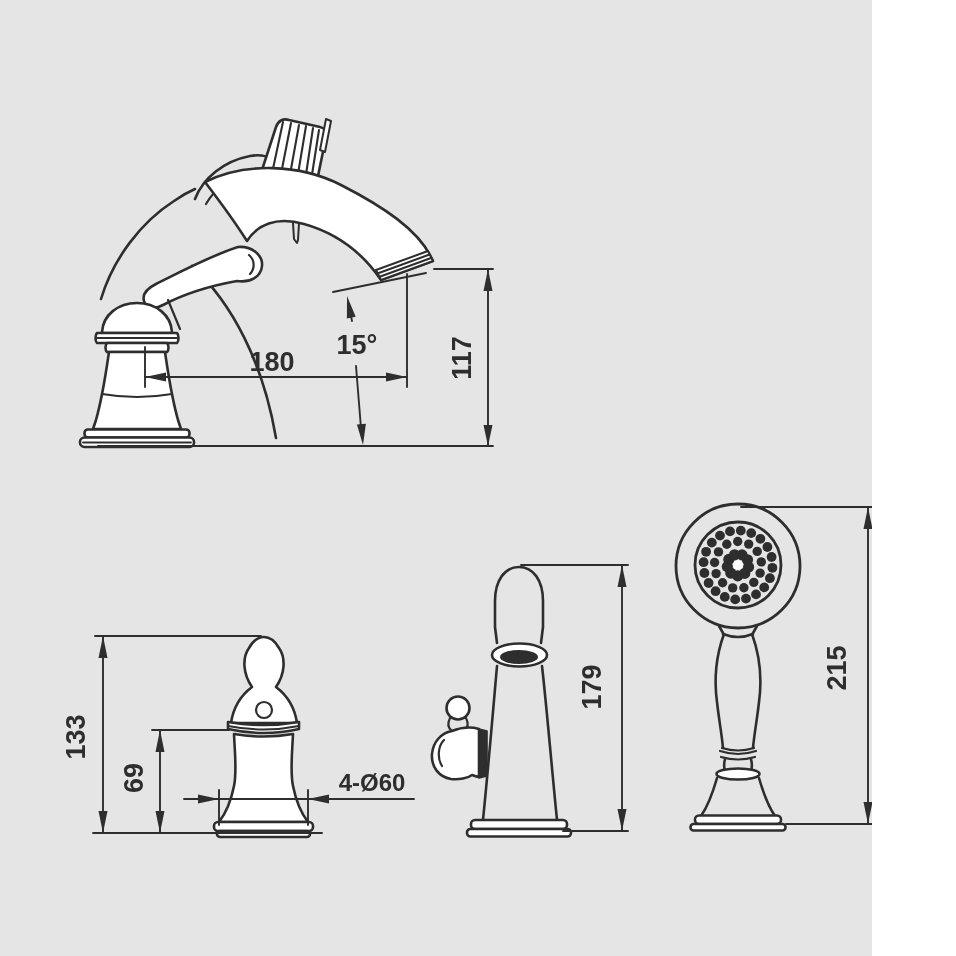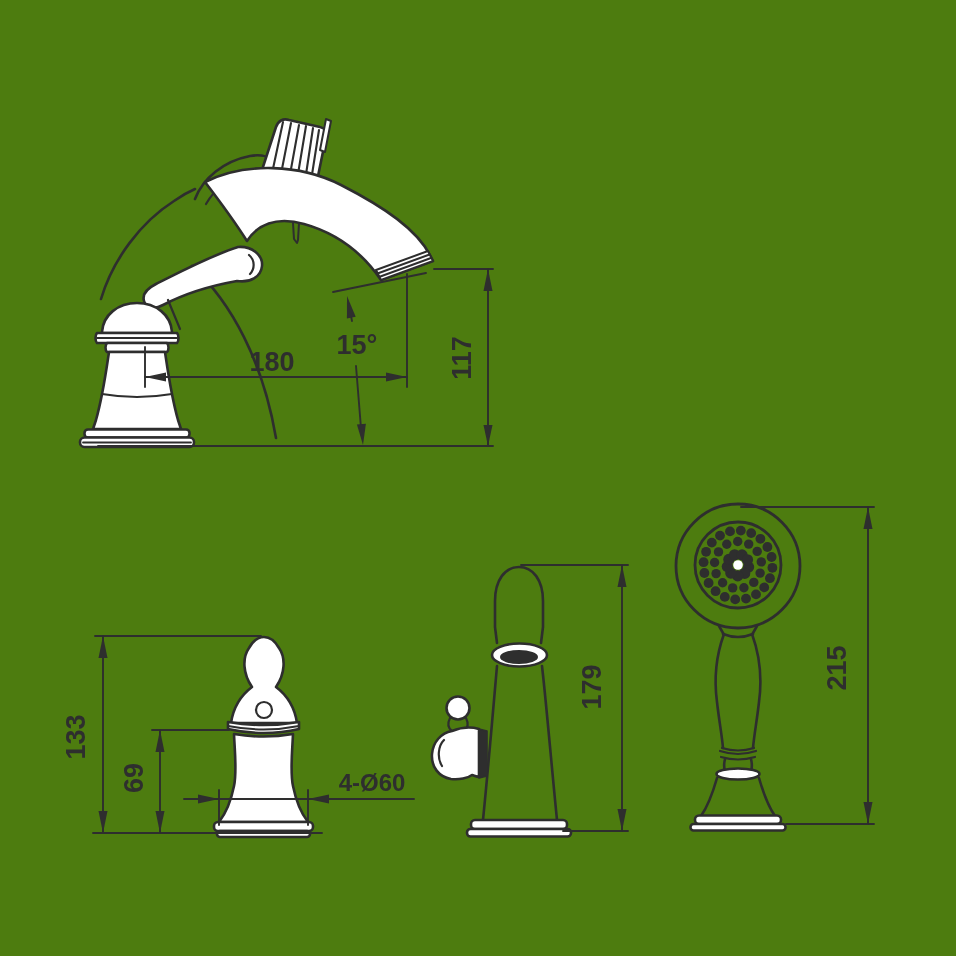--- a/index.html
+++ b/index.html
@@ -1,19 +1,19 @@
 <!DOCTYPE html>
 <html><head>
 <meta charset="utf-8">
 <style>
   html,body{margin:0;padding:0;background:#ffffff;}
   .sheet{
     position:relative;
-    width:956px;height:956px;
-    background:#4d7c0f;
+    width:872px;height:956px;
+    background:#e5e5e5;
     font-family:"Liberation Sans",sans-serif;
     overflow:hidden;
   }
   svg{position:absolute;left:0;top:0;}
   text.dim{
     font-family:"Liberation Sans",sans-serif;
     font-weight:bold;
     font-size:27px;
     fill:#2e2e2e;
   }

